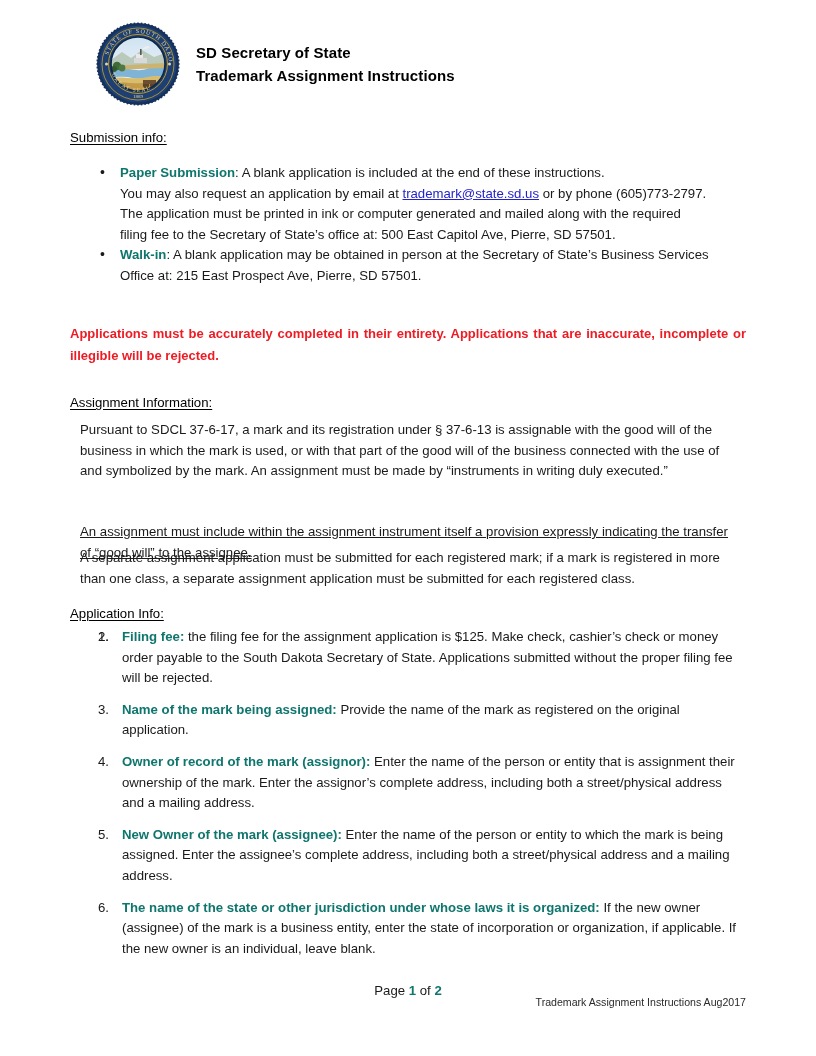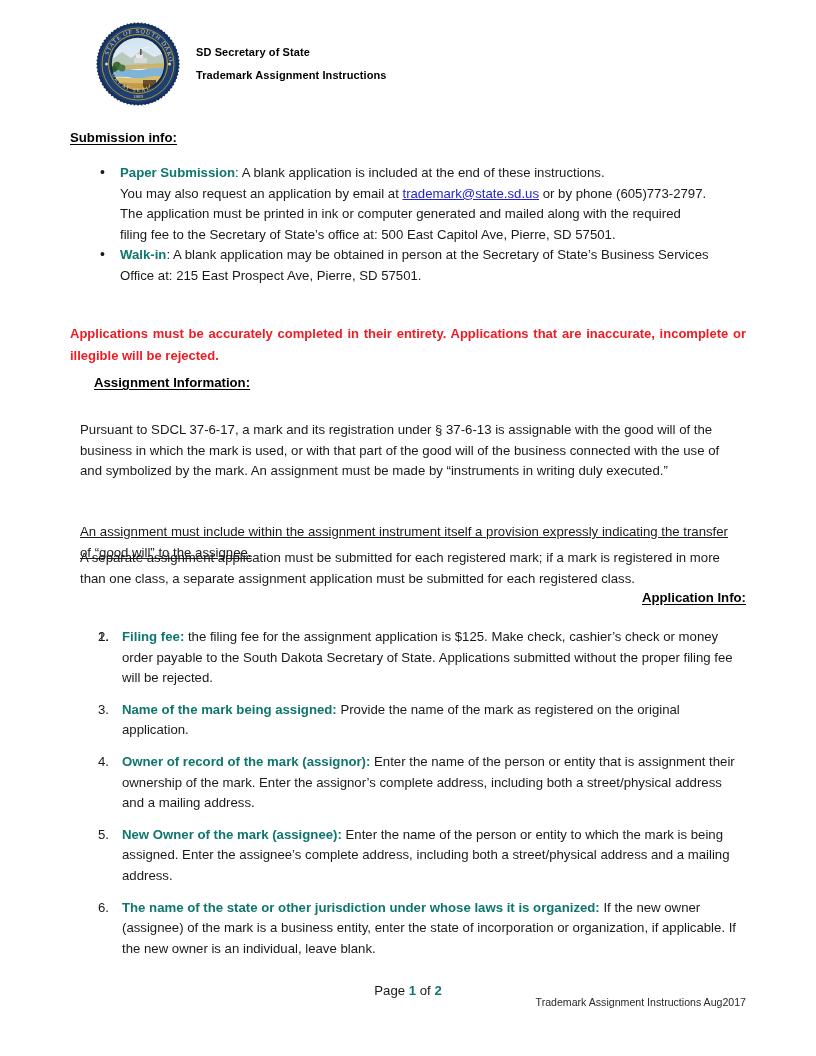--- a/index.html
+++ b/index.html
@@ -38,37 +38,37 @@
     position: relative;
     flex: 0 0 84px;
   }
   .seal svg { display:block; width:84px; height:84px; }
 
   .header-text {
     margin-left: 16px;
     line-height: 23px;
   }
   .header-line {
-    font-size: 11px;
+    font-size: 15px;
     font-weight: bold;
     color: #000000;
     letter-spacing: 0.1px;
     white-space: nowrap;
   }
 
   
   .content {
     position: absolute;
     left: 70px;
     top: 0;
     width: 676px;
   }
   .sec-heading {
     font-size: 13.2px;
-    font-weight: bold;
+    font-weight: normal;
     color: #000;
     text-decoration: underline;
     text-underline-offset: 2px;
     margin: 0;
     line-height: 20px;
   }
   p.para {
     font-size: 13.2px;
     line-height: 20.5px;
     margin: 10px;
@@ -321,35 +321,35 @@
         <span><b>Walk-in</b><span>: A blank application may be obtained in person at the Secretary of State’s Business Services</span></span><br>
         <span>Office at: 215 East Prospect Ave, Pierre, SD 57501.</span>
       </li>
     </ul>
   </div>
 
   <div class="content" style="top:323px; width:676px;">
     <p class="warn">Applications must be accurately completed in their entirety. Applications that are inaccurate, incomplete or illegible will be rejected.</p>
   </div>
 
-  <div class="content" style="top:373px;margin-left:24px;">
+  <div class="content" style="top:393px;">
     <div class="sec-heading">Assignment Information:</div>
   </div>
 
   <div class="content" style="top:410px;">
     <p class="para">Pursuant to SDCL 37-6-17, a mark and its registration under § 37-6-13 is assignable with the good will of the business in which the mark is used, or with that part of the good will of the business connected with the use of and symbolized by the mark. An assignment must be made by “instruments in writing duly executed.”</p>
   </div>
   <div class="content" style="top:512px;text-decoration:underline;">
     <p class="para">An assignment must include within the assignment instrument itself a provision expressly indicating the transfer of “good will” to the assignee.</p>
   </div>
   <div class="content" style="top:538px;">
     <p class="para">A separate assignment application must be submitted for each registered mark; if a mark is registered in more than one class, a separate assignment application must be submitted for each registered class.</p>
   </div>
 
-  <div class="content" style="top:588px;text-align:right;">
+  <div class="content" style="top:604px;">
     <div class="sec-heading">Application Info:</div>
   </div>
 
   <div class="content" style="top:616px;">
     <ol class="numbers">
       <li>
         <span class="num">1.</span>
       </li>
       <li>
         <span class="num">2.</span>

